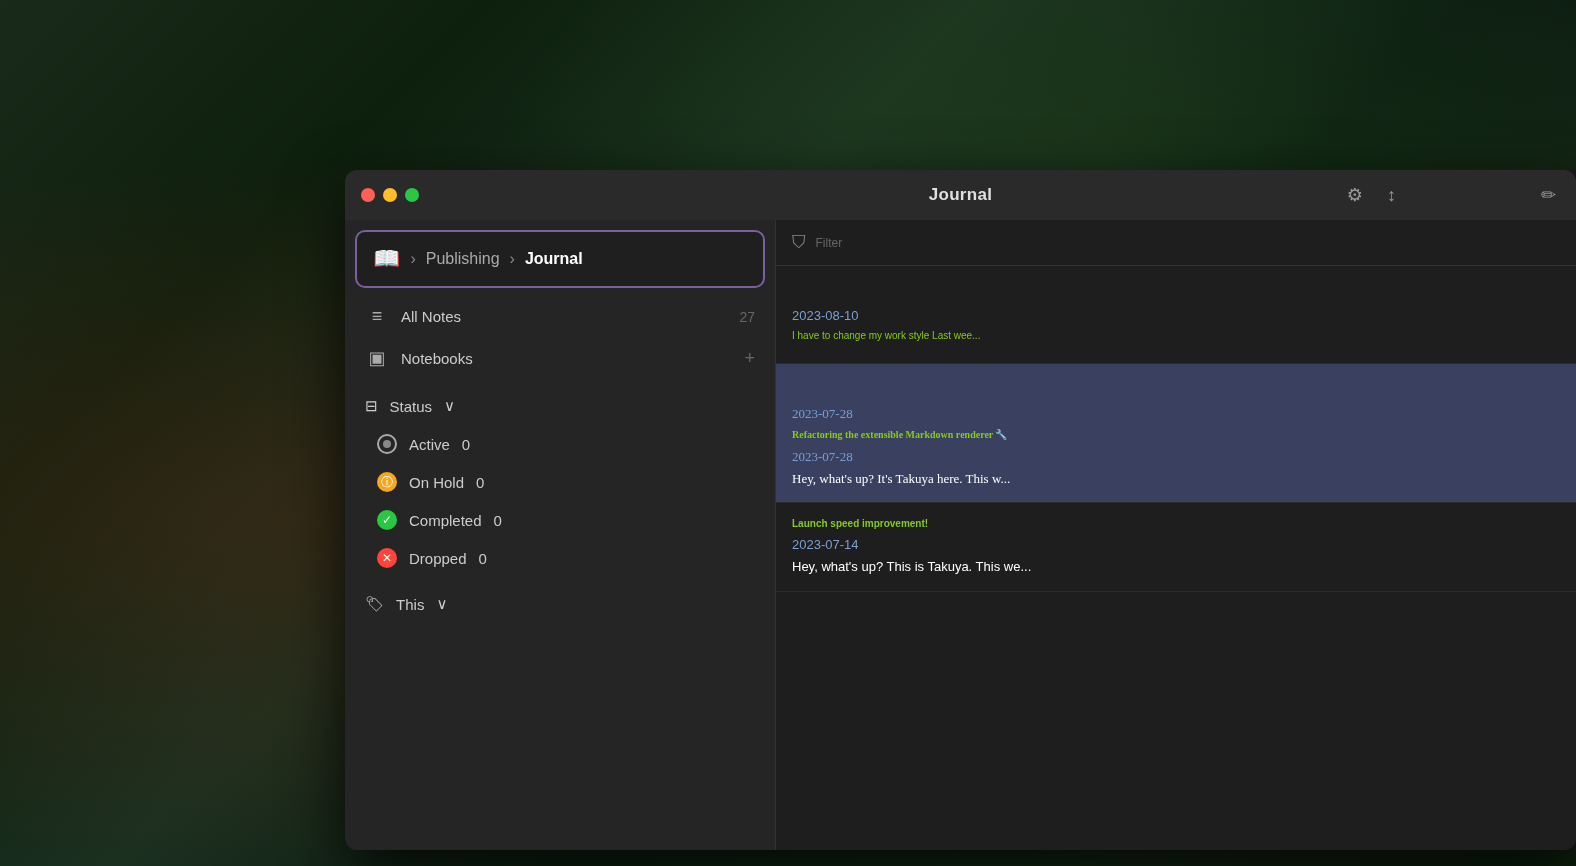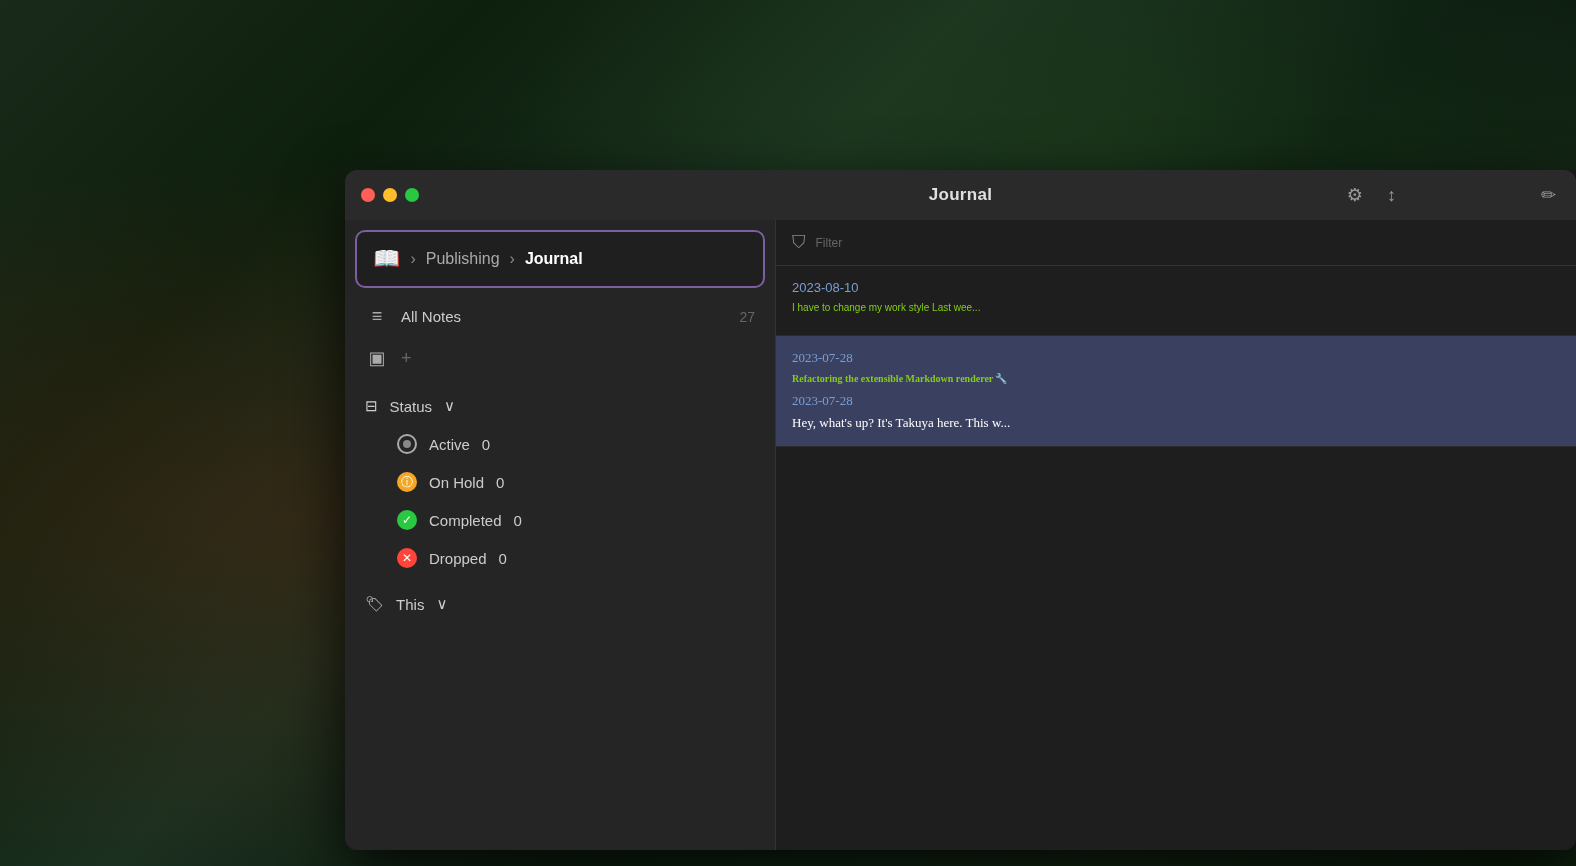--- a/index.html
+++ b/index.html
@@ -200,21 +200,21 @@
       display: flex;
       align-items: center;
       padding: 10px 20px;
       cursor: pointer;
       color: #cccccc;
       font-size: 15px;
       gap: 12px;
     }
 
     .status-children {
-      padding-left: 36px;
+      padding-left: 16px;
     }
 
     .status-child {
       display: flex;
       align-items: center;
       padding: 9px 20px 9px 16px;
       cursor: pointer;
       color: #cccccc;
       font-size: 15px;
       gap: 12px;
@@ -313,20 +313,21 @@
 
     .note-item.selected {
       background: #3a4060;
       font-family: Liberation Serif, serif;
     }
 
     .note-date {
       font-size: 13px;
       color: #7a9fd4;
       margin-bottom: 6px;
+      margin-top: 28px;
     }
 
     .note-title {
       font-size: 10px;
       color: #84cc16;
       line-height: 1.4;
       margin-bottom: 6px;
     }
 
     .note-title.bold {
@@ -518,20 +519,21 @@
 
       <div class="sidebar-section">
         <div class="sidebar-item">
           <span class="item-icon">≡</span>
           <span class="item-label">All Notes</span>
           <span class="item-count">27</span>
         </div>
 
         <div class="sidebar-item">
           <span class="item-icon">▣</span>
+          <span class="item-label">Notebooks</span>
           <span class="item-add">+</span>
         </div>
       </div>
 
       <div class="status-group">
         <div class="status-header">
           <span class="item-icon">⊟</span>
           <span class="item-label">Status</span>
           <span class="item-chevron">∨</span>
         </div>
@@ -588,18 +590,23 @@
           <div class="note-title">I have to change my work style Last wee...</div>
         </div>
 
         <div class="note-item selected">
           <div class="note-date">2023-07-28</div>
           <div class="note-title bold">Refactoring the extensible Markdown renderer 🔧</div>
           <div class="note-preview" style="color:#7a9fd4; margin-bottom:4px; font-size:13px;">2023-07-28</div>
           <div class="note-preview">Hey, what's up? It's Takuya here. This w...</div>
         </div>
 
+        <div class="note-item">
+          <div class="note-title bold">Launch speed improvement!</div>
+          <div class="note-date" style="margin-top:6px;">2023-07-14</div>
+          <div class="note-preview">Hey, what's up? This is Takuya. This we...</div>
+        </div>
 
       </div>
     </div>
 
   </div>
 </div>
 
 </body></html>

